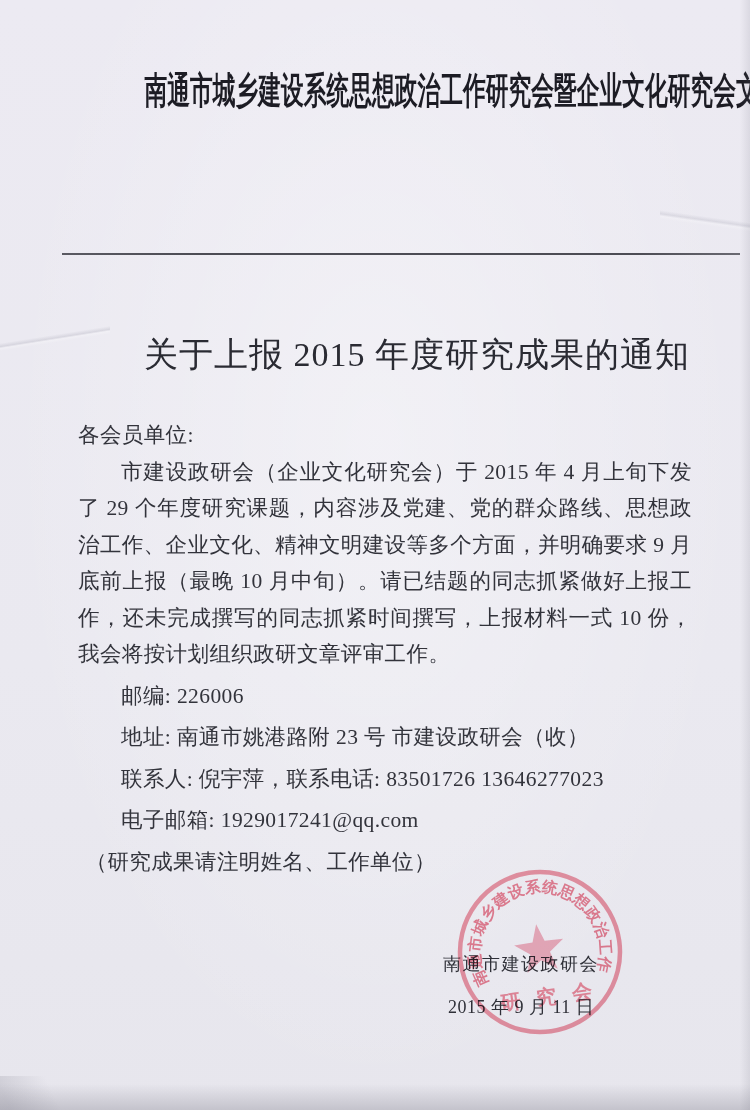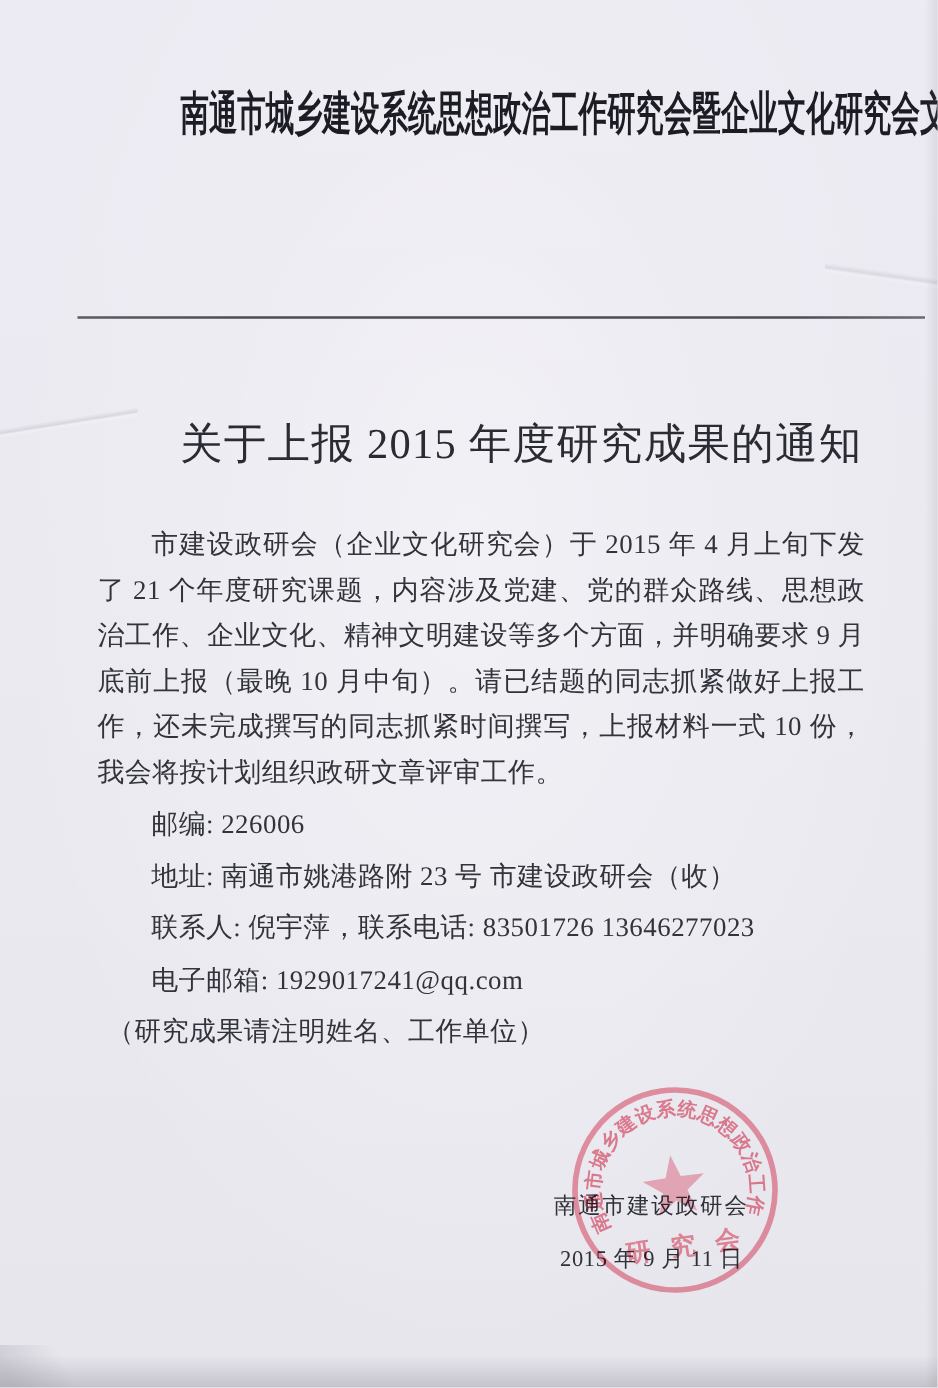--- a/index.html
+++ b/index.html
@@ -96,21 +96,22 @@
 
 <div class="page">
 
   <div class="banner">南通市城乡建设系统思想政治工作研究会暨企业文化研究会文件</div>
 
   <div class="divider"></div>
 
   <h1 class="doc-title">关于上报 2015 年度研究成果的通知</h1>
 
   <div class="body-block">
-    <p class="para">市建设政研会（企业文化研究会）于 2015 年 4 月上旬下发了 21 个年度研究课题，内容涉及党建、党的群众路线、思想政治工作、企业文化、精神文明建设等多个方面，并明确要求 9 月底前上报（最晚 10 月中旬）。请已结题的同志抓紧做好上报工作，还未完成撰写的同志抓紧时间撰写，上报材料一式 10 份，我会将按计划组织政研文章评审工作。</p>
+    <p class="salutation">各会员单位:</p>
+    <p class="para">市建设政研会（企业文化研究会）于 2015 年 4 月上旬下发了 29 个年度研究课题，内容涉及党建、党的群众路线、思想政治工作、企业文化、精神文明建设等多个方面，并明确要求 9 月底前上报（最晚 10 月中旬）。请已结题的同志抓紧做好上报工作，还未完成撰写的同志抓紧时间撰写，上报材料一式 10 份，我会将按计划组织政研文章评审工作。</p>
     <p class="cline">邮编: 226006</p>
     <p class="cline">地址: 南通市姚港路附 23 号   市建设政研会（收）</p>
     <p class="cline">联系人: 倪宇萍，联系电话: 83501726   13646277023</p>
     <p class="cline">电子邮箱: 1929017241@qq.com</p>
     <p class="note">（研究成果请注明姓名、工作单位）</p>
   </div>
 
   <div class="signature-block">
     <div class="signature-org">南通市建设政研会</div>
     <div class="signature-date">2015 年 9 月 11 日</div>

